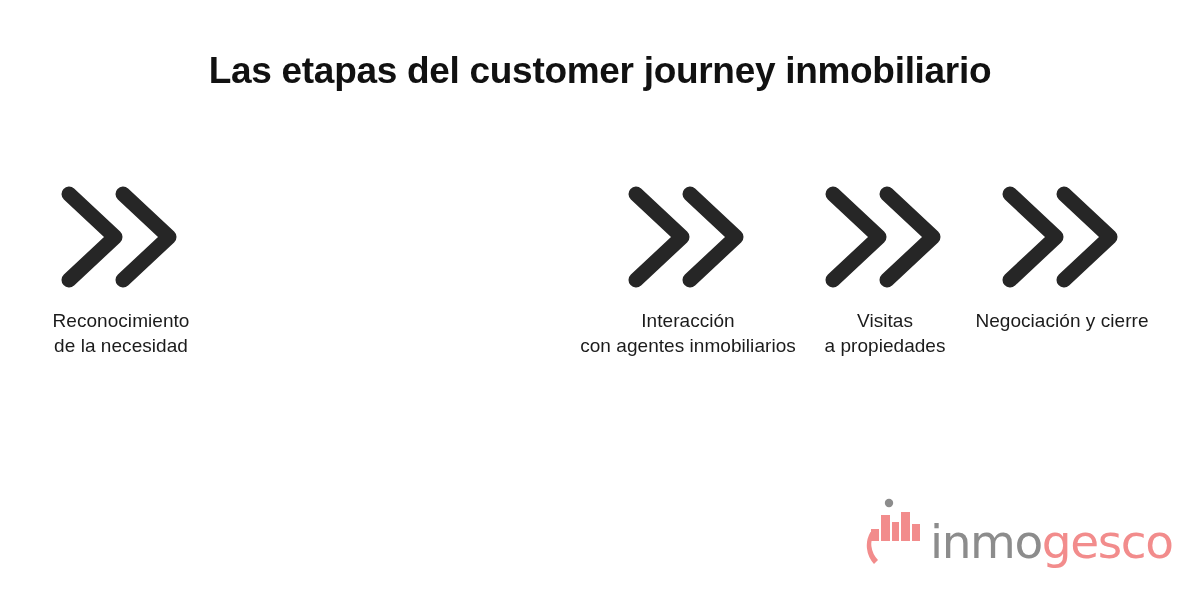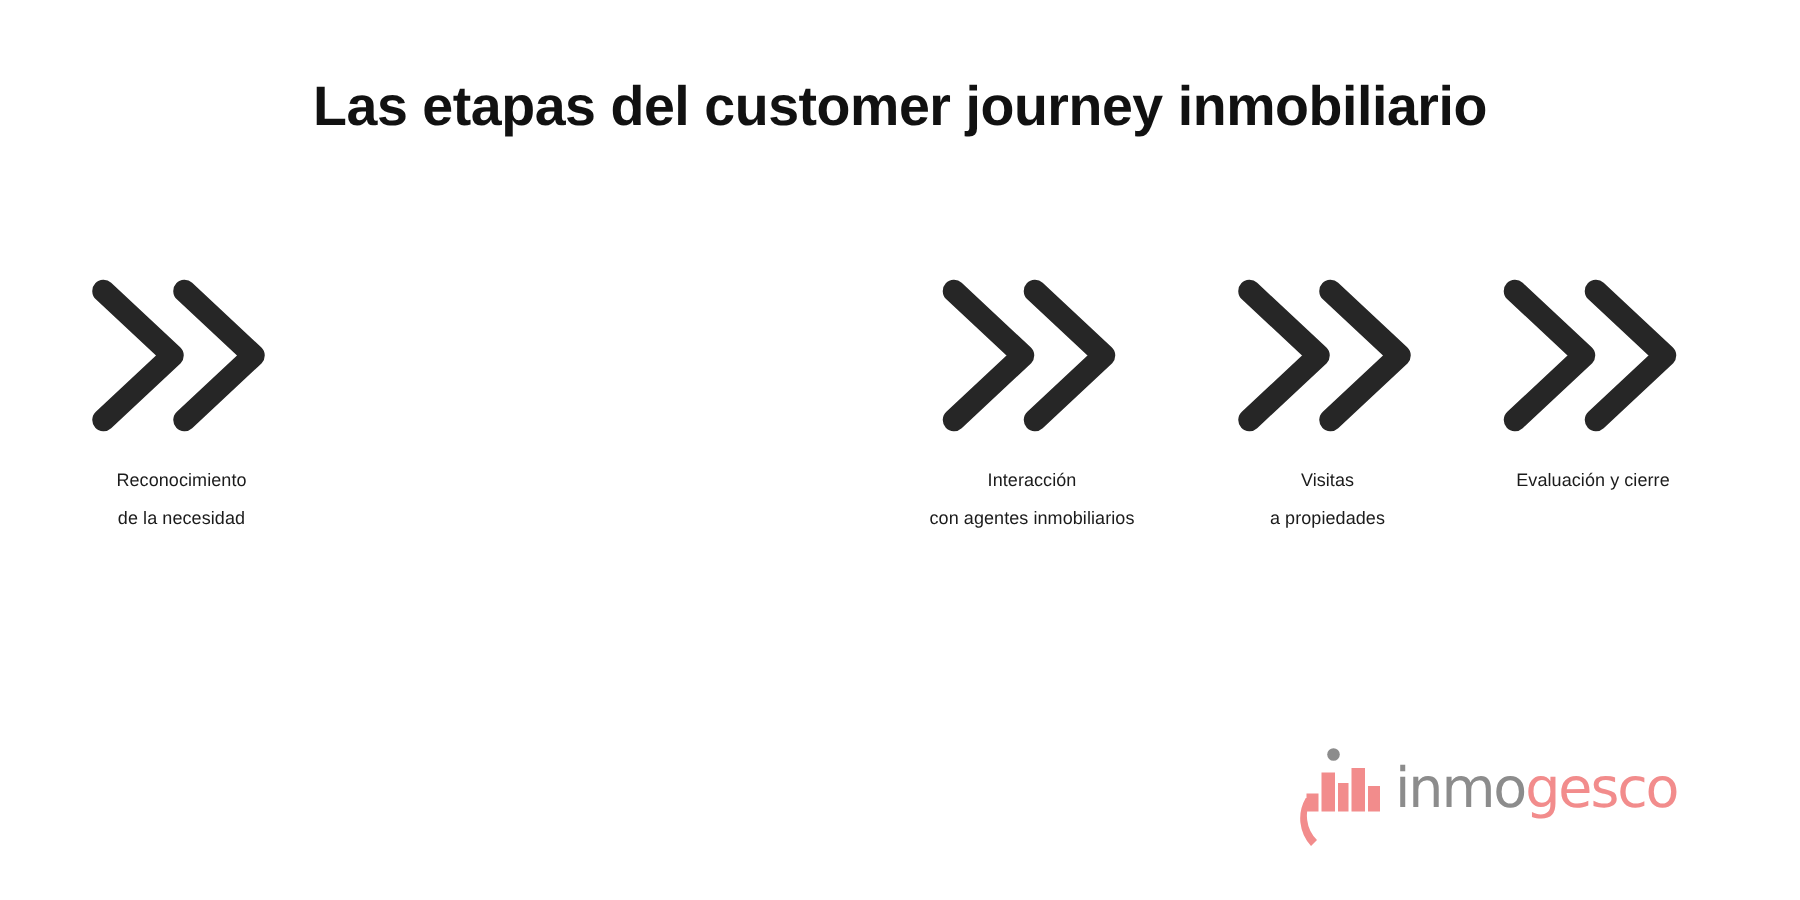--- a/index.html
+++ b/index.html
@@ -52,21 +52,21 @@
     height: 104px;
     display: flex;
     align-items: flex-start;
     justify-content: center;
   }
   .chevron-svg {
     display: block;
   }
   .stage-label {
     margin-top: 19px;
-    font-size: 12px;
+    font-size: 19px;
     line-height: 25px;
     color: #1b1b1b;
     font-family: "Liberation Sans", sans-serif;
     white-space: pre-line;
     letter-spacing: 0.05px;
   }
 
   
   .stage-1 { left: 20px;   width: 202px; }
   .stage-2 { left: 222px;  width: 196px; }
@@ -84,22 +84,22 @@
     height: 76px;
   }
   .logo-mark {
     position: absolute;
     left: 0;
     top: 0;
   }
   .logo-text {
     position: absolute;
     left: 64px;
-    top: 0;
-    font-size: 37px;
+    top: 16px;
+    font-size: 47px;
     line-height: 56px;
     font-weight: normal;
     letter-spacing: -1.4px;
     white-space: nowrap;
     font-family: "DejaVu Sans", sans-serif;
   }
   .logo-text .part-a { color: #8c8c8c; }
   .logo-text .part-b { color: #f28c8c; }
 </style>
 </head>
@@ -146,21 +146,21 @@
 con agentes inmobiliarios</div>
     </div>
 
     <div class="stage stage-6">
       <div class="chevron-wrap">
         <svg class="chevron-svg" width="122" height="104" viewBox="0 0 122 104" fill="none" xmlns="http://www.w3.org/2000/svg" aria-hidden="true">
           <path d="M9 9 L55 52 L9 95" stroke="#262626" stroke-width="15" stroke-linecap="round" stroke-linejoin="round"></path>
           <path d="M63 9 L109 52 L63 95" stroke="#262626" stroke-width="15" stroke-linecap="round" stroke-linejoin="round"></path>
         </svg>
       </div>
-      <div class="stage-label">Evaluación y cierre</div>
+      <div class="stage-label">Negociación y cierre</div>
     </div>
 
   </div>
 
   <div class="logo">
     <svg class="logo-mark" width="62" height="74" viewBox="0 0 62 74" fill="none" xmlns="http://www.w3.org/2000/svg" aria-hidden="true">
 
       <circle cx="23" cy="5" r="4.2" fill="#8c8c8c"></circle>
 
       <path d="M9 36 A22.5 22.5 0 1 0 54 36 A22.5 22.5 0 1 1 9 36 Z" fill="#f28c8c"></path>

